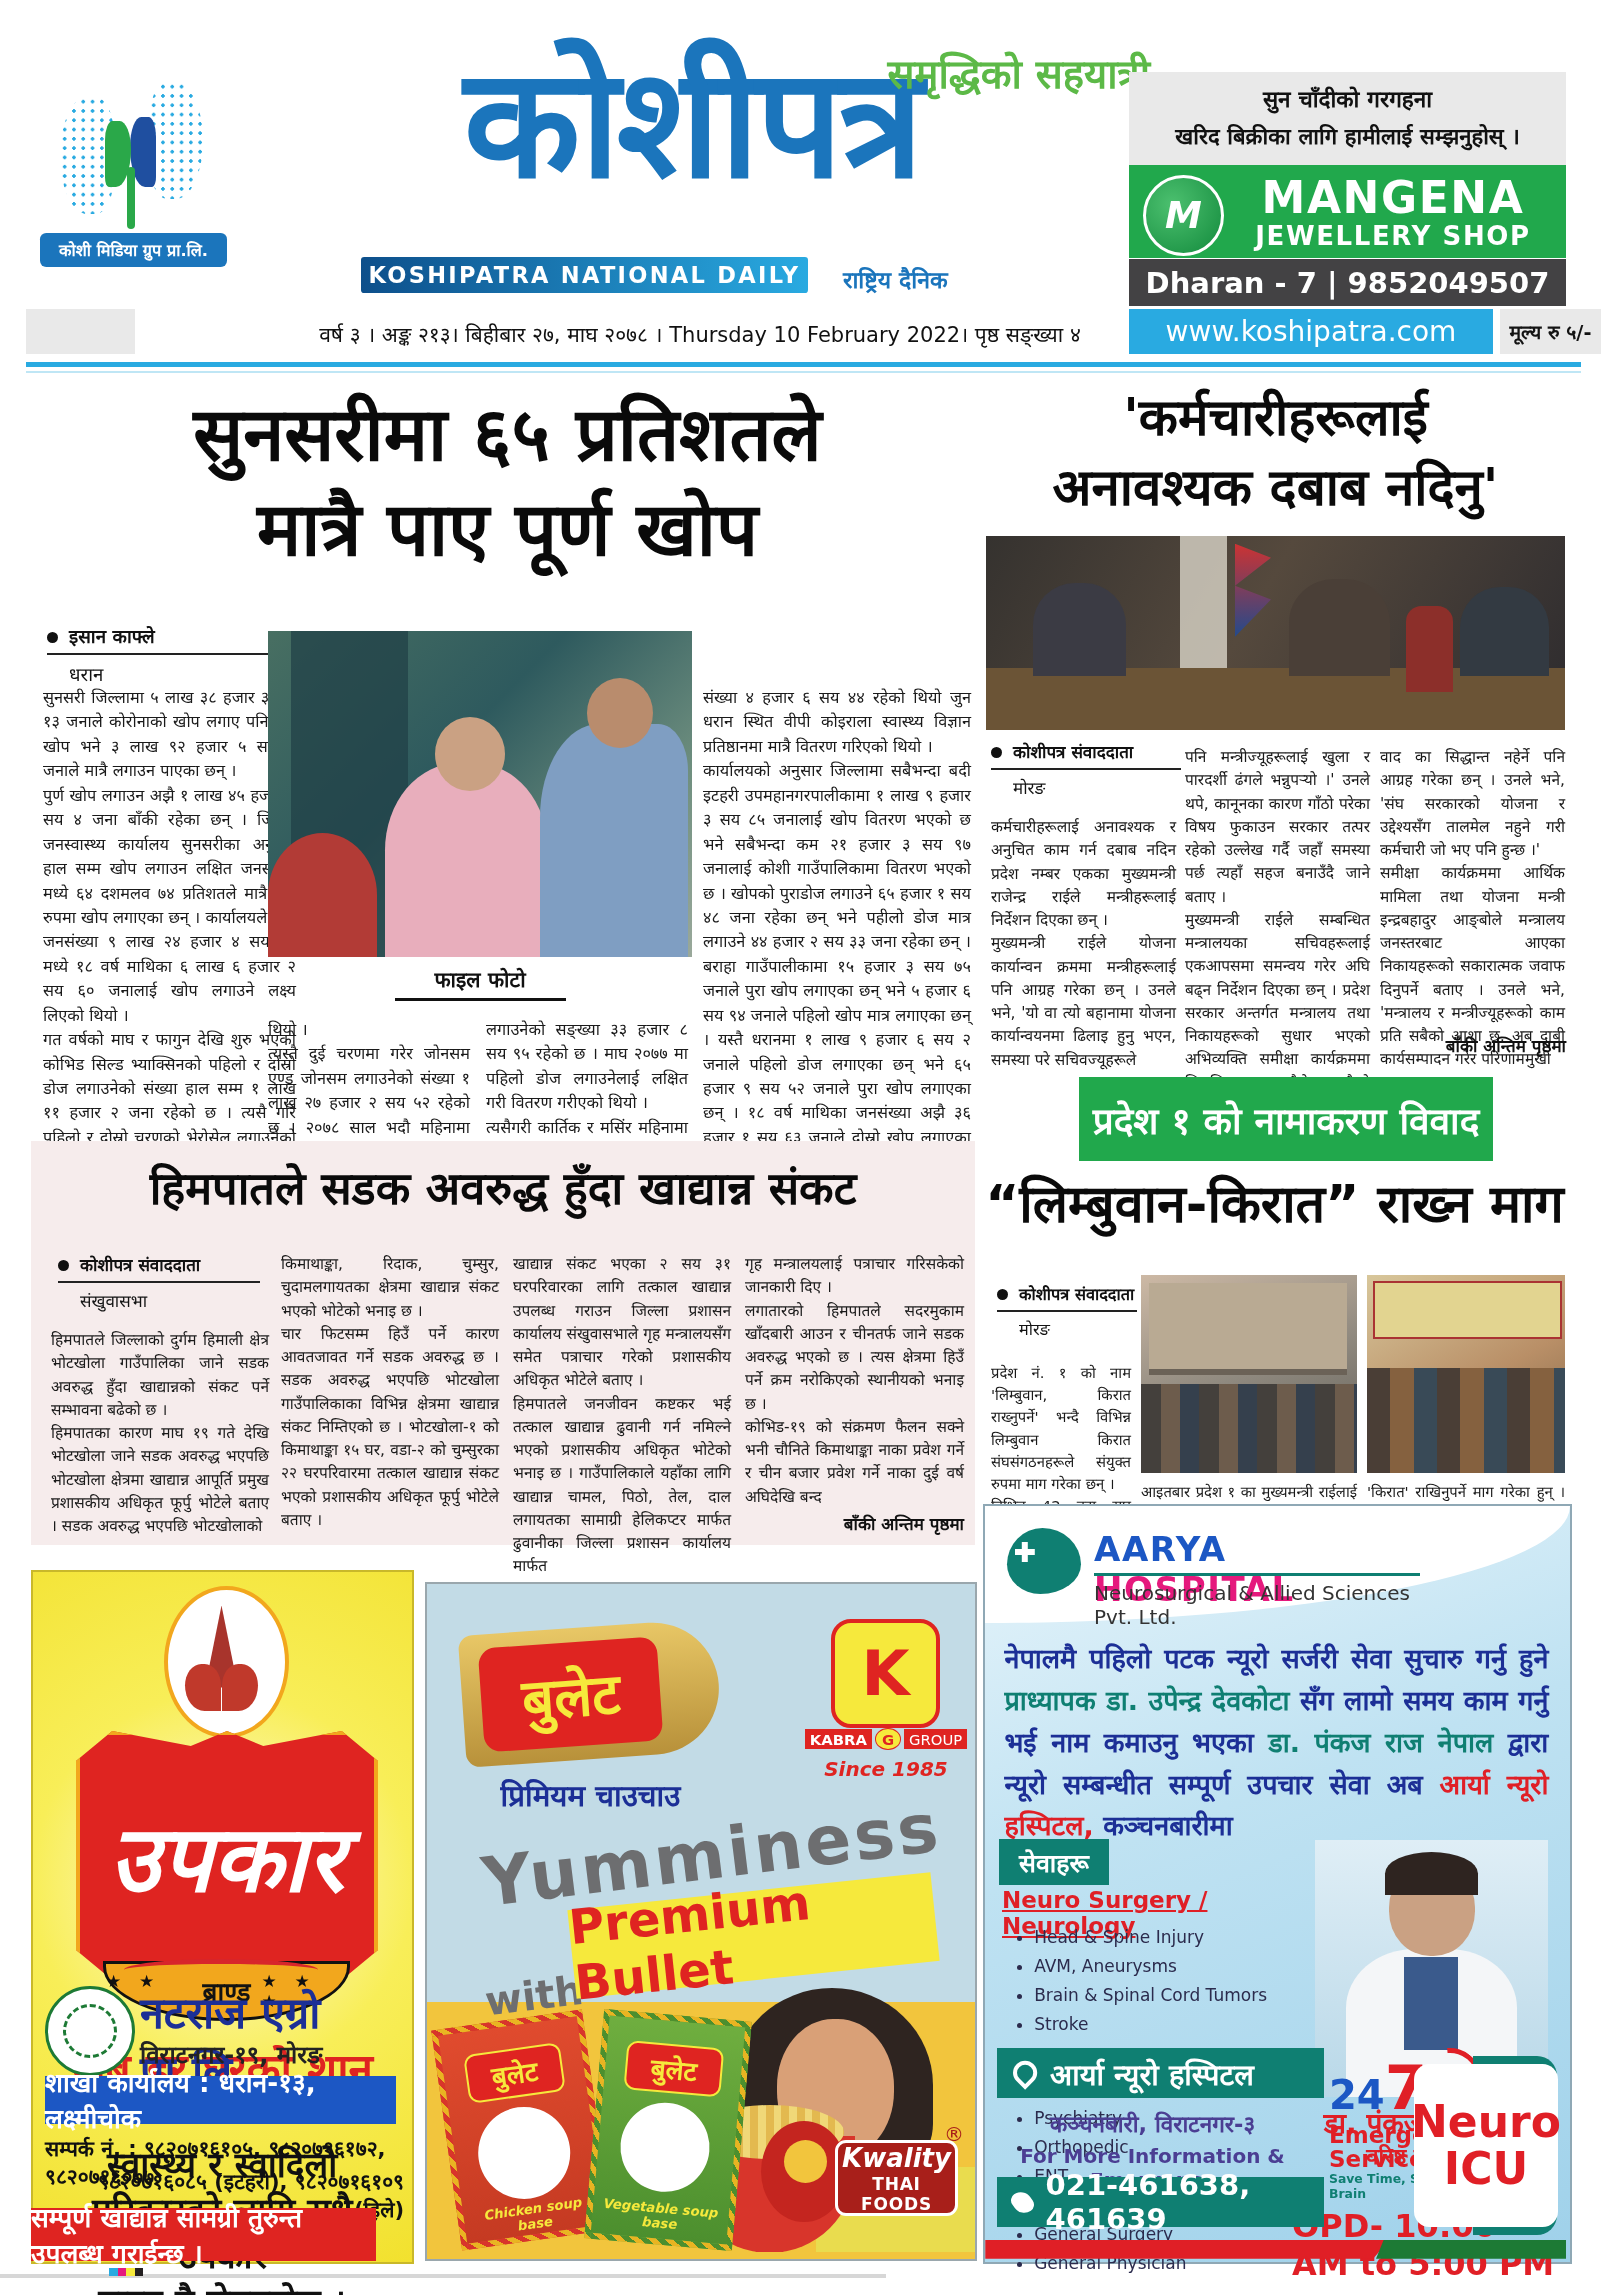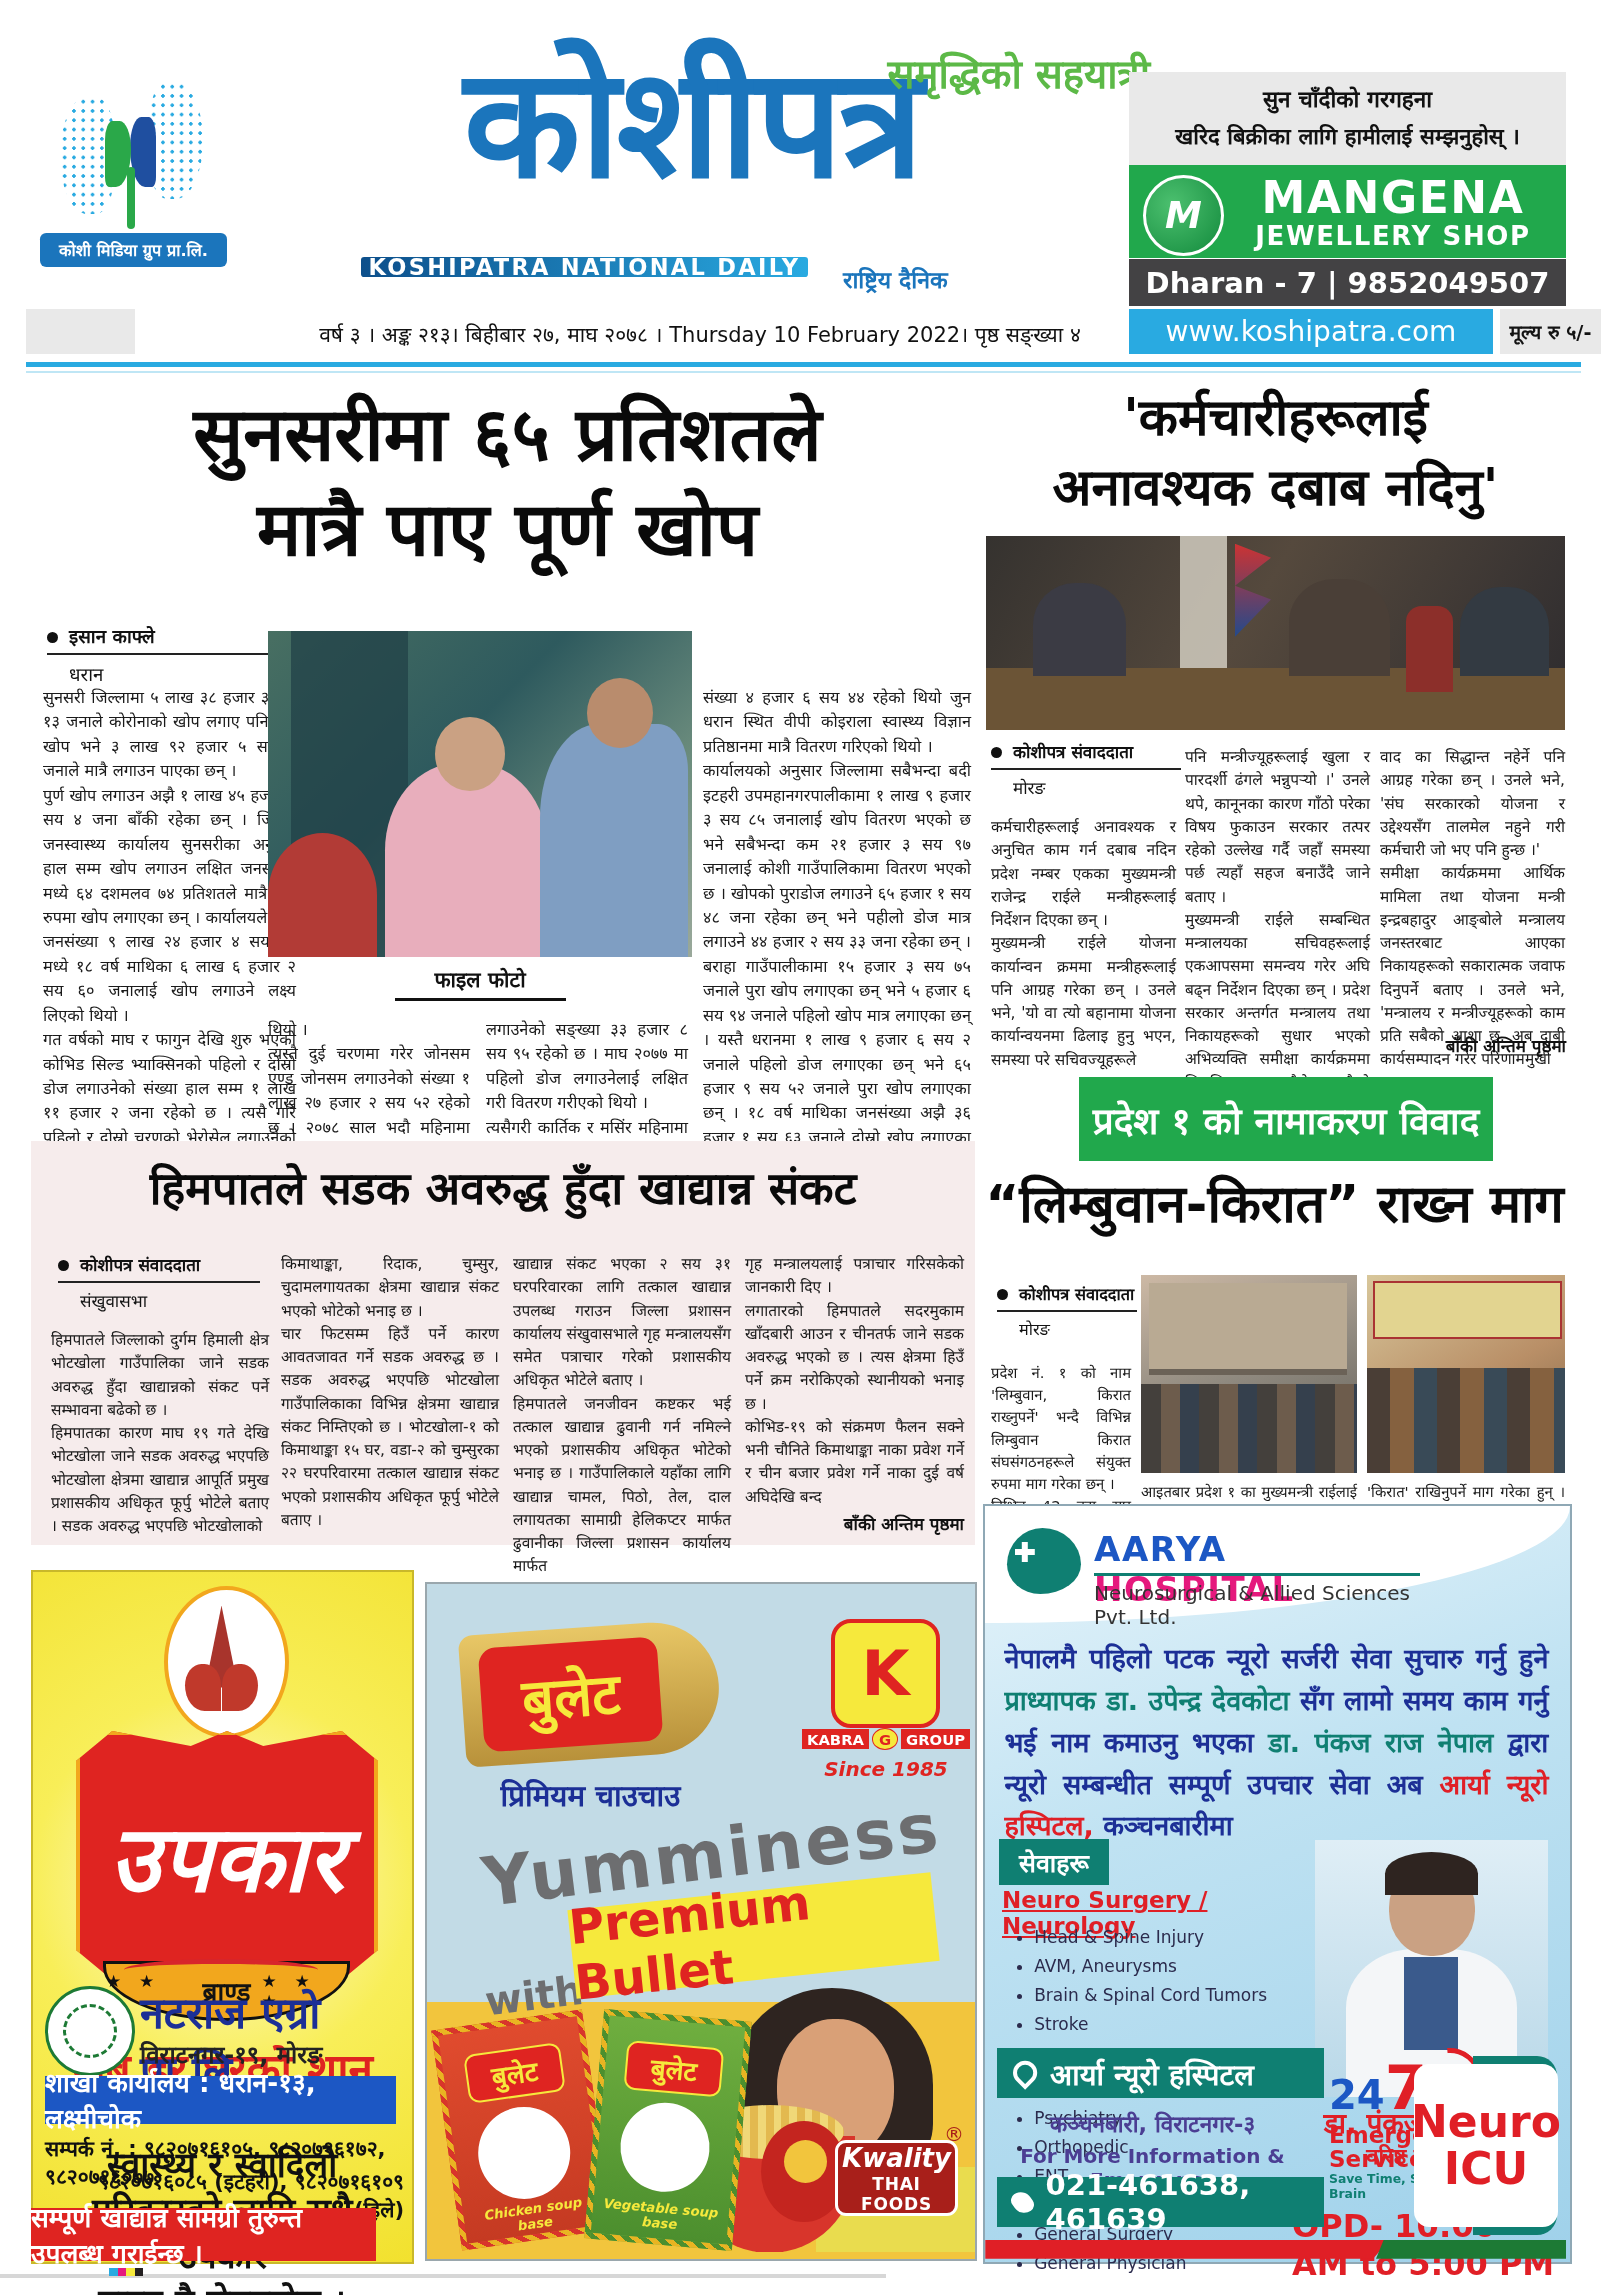--- a/index.html
+++ b/index.html
@@ -40,21 +40,21 @@
     <div class="blob" style="right:6.2px;top:7.8px;width:54px;height:117px;border-radius:40% 60% 60% 40%;background:radial-gradient(#29aae1 24%,transparent 26%) 0 0/9.3px 9.3px"></div>
     <div class="blob" style="left:76px;top:43px;width:26.4px;height:70px;background:#1f4fa0;border-radius:60% 40% 20% 80%"></div>
     <div class="blob" style="left:51px;top:47px;width:26.4px;height:66px;background:#2aa849;border-radius:40% 60% 80% 20%"></div>
     <div class="blob" style="left:73px;top:93px;width:7.8px;height:62px;background:#2aa849;border-radius:4.7px"></div>
   </div>
   <div class="abs bar-text" style="left:40px;top:233px;width:187px;height:34px;background:#1b75bc;border-radius:6.2px;font-size:16.3px">कोशी मिडिया ग्रुप प्रा.लि.</div>
 
   <div class="abs" style="left:280px;top:14px;width:824px;font-size:152px;font-weight:800;color:#1b75bc;letter-spacing:-3.1px;text-align:center;line-height:1.45">कोशीपत्र</div>
   <div class="abs" style="left:746px;top:45px;width:404px;font-size:40px;font-weight:700;color:#5cb947;text-align:right">समृद्धिको सहयात्री</div>
 
-  <div class="abs bar-text" style="left:361px;top:257px;width:447px;height:20px;background:linear-gradient(90deg,#0d4f8b,#29aae1);border-radius:3.1px;font-size:22.5px;letter-spacing:2.3px">KOSHIPATRA NATIONAL DAILY</div>
+  <div class="abs bar-text" style="left:361px;top:257px;width:447px;height:36px;background:linear-gradient(90deg,#0d4f8b,#29aae1);border-radius:3.1px;font-size:22.5px;letter-spacing:2.3px">KOSHIPATRA NATIONAL DAILY</div>
   <div class="abs" style="left:843px;top:263px;width:233px;font-size:23px;font-weight:700;color:#1b75bc">राष्ट्रिय दैनिक</div>
 
   <div class="abs" style="left:1129px;top:72px;width:437px;height:233px">
     <div class="abs" style="left:0;top:0;width:437px;height:93px;background:#e9e9e9"></div>
     <div class="abs ctr" style="left:0;top:11px;width:437px;font-size:22.5px;font-weight:700;color:#111">सुन चाँदीको गरगहना</div>
     <div class="abs ctr" style="left:0;top:48px;width:437px;font-size:22px;font-weight:700;color:#111">खरिद बिक्रीका लागि हामीलाई सम्झनुहोस् ।</div>
     <div class="abs" style="left:0;top:93px;width:437px;height:93px;background:#21a84c"></div>
     <div class="abs" style="left:14px;top:103px;width:75px;height:75px;border-radius:50%;background:radial-gradient(circle at 35% 35%,#4cc06f,#128a3c);border:3.9px solid #fff;display:flex;align-items:center;justify-content:center;color:#fff;font-size:37px;font-weight:800;font-style:italic">
       <span>M</span>
     </div>
@@ -218,21 +218,21 @@
       </div>
     </div>
     <div class="abs ctr" style="left:47px;top:190px;width:233px;font-size:29.5px;font-weight:800;color:#1c2f96">प्रिमियम चाउचाउ</div>
 
     <div class="abs" style="left:404px;top:35px;width:101px;height:101px;background:#f6e93c;border:4.7px solid #df2421;border-radius:20px;display:flex;align-items:center;justify-content:center;color:#df2421;font-size:62px;font-weight:800">
       <span>K</span>
     </div>
     <div class="abs" style="left:393px;top:144px;width:132px;display:flex;gap:3.1px;align-items:center;justify-content:center">
       <span style="background:#df2421;color:#fff;font-size:14.8px;font-weight:700;padding:1.6px 4.7px">KABRA</span>
       <span style="background:#f6e93c;color:#df2421;border:1.6px solid #df2421;border-radius:50%;font-size:14.8px;font-weight:800;padding:1.6px 6.2px">G</span>
-      <span style="background:#df2421;color:#fff;font-size:14.8px;font-weight:700;padding:1.6px 4.7px">GROUP</span>
+      <span style="background:#df2421;color:#fff;font-size:14.8px;font-weight:400;padding:1.6px 4.7px">GROUP</span>
     </div>
     <div class="abs ctr" style="left:393px;top:173px;width:132px;font-size:20px;font-style:italic;color:#df2421;font-weight:700">Since 1985</div>
 
     <div class="abs" style="left:54px;top:233px;width:435px;font-size:68px;font-weight:800;color:#6d6e70;transform:rotate(-7deg);letter-spacing:3.1px">Yumminess</div>
     <div class="abs" style="left:58px;top:389px;width:93px;font-size:40px;font-weight:700;color:#6d6e70;transform:rotate(-7deg)">with</div>
     <div class="abs bar-text" style="left:144px;top:307px;width:365px;height:89px;background:#f6e93c;color:#df2421;font-size:48px;font-weight:800;transform:rotate(-6deg)">Premium Bullet</div>
 
     <div class="abs photo" style="left:257px;top:404px;width:292px;height:264px;background:transparent">
       <div class="blob" style="left:47px;top:0;width:202px;height:194px;background:#2e2420;border-radius:50% 50% 30% 30%"></div>
       <div class="blob" style="left:93px;top:31px;width:117px;height:140px;background:#d9a077;border-radius:48%"></div>

